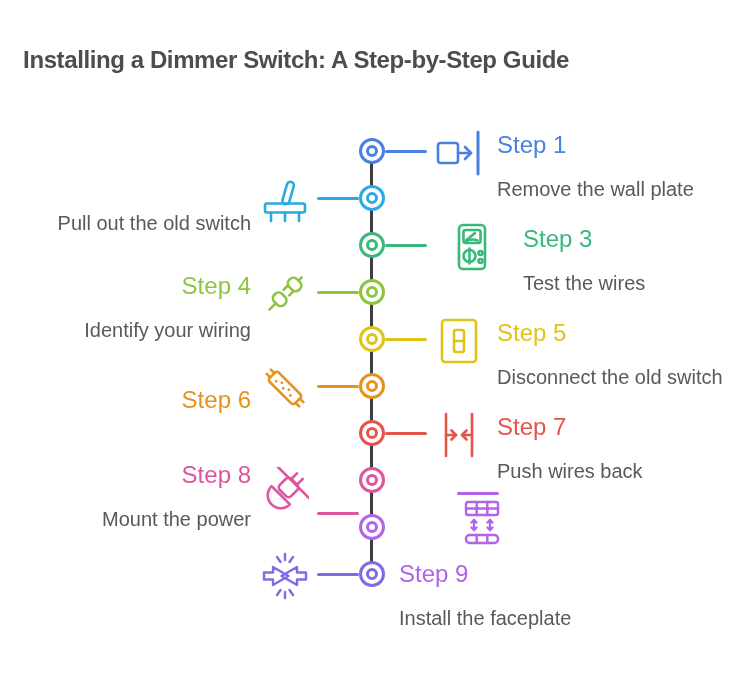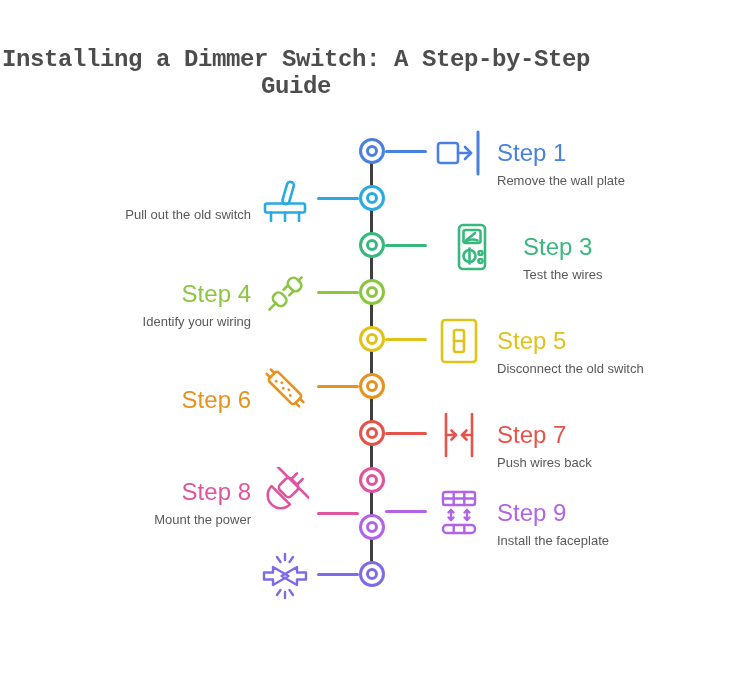--- a/index.html
+++ b/index.html
@@ -2,38 +2,38 @@
 <html><head>
 <meta charset="utf-8">
 <style>
   html,body{margin:0;padding:0;}
   .canvas{
     position:relative;width:744px;height:678px;background:#ffffff;
     font-family:"Liberation Sans","DejaVu Sans",sans-serif;overflow:hidden;
   }
   .page-title{
     position:absolute;top:46px;left:0;width:592px;text-align:center;
-    font-size:24px;font-weight:bold;letter-spacing:-0.4px;margin:0;font-family:Liberation Mono, monospace;
+    font-size:24px;font-weight:bold;letter-spacing:-0.4px;margin:0;
   }
   .vline{position:absolute;left:370px;width:3px;background:currentColor;}
   .node{
     position:absolute;width:20px;height:20px;border:3px solid currentColor;
     border-radius:50%;background:#fff;display:flex;align-items:center;justify-content:center;
   }
   .node-core{width:6px;height:6px;border:3px solid currentColor;border-radius:50%;background:#fff;}
   .step{position:absolute;height:70px;display:flex;align-items:center;}
   .step .cline{width:42px;height:3px;background:currentColor;border-radius:2px;flex:0 0 auto;}
   .step .icon{width:48px;height:48px;flex:0 0 auto;margin-top:4px;}
   .step.right .icon{margin-left:8px;}
   .step.right .txt{margin-left:14px;text-align:left;}
   .step.left  .icon{margin-left:10px;margin-right:8px;}
   .step.left  .txt{text-align:right;}
   .txt{transform:translateY(14px);white-space:nowrap;}
   .step-label{font-size:24px;line-height:26px;font-weight:500;}
-  .step-desc{font-size:13px;line-height:19px;margin-top:5px;color:#58595b;}
+  .step-desc{font-size:20px;line-height:19px;margin-top:22px;color:#58595b;}
   svg{display:block;}
 </style>
 </head>
 <body>
 
 <div class="canvas">
 
   <h1 class="page-title" style="color: rgb(77, 77, 77);">Installing a Dimmer Switch: A Step-by-Step Guide</h1>
 
   <div class="vline" style="top: 151px; height: 423px; color: rgb(63, 63, 63);"></div>
@@ -195,21 +195,21 @@
         <line x1="20" y1="3" x2="20" y2="11"></line>
         <line x1="28" y1="3" x2="28" y2="11"></line>
         <rect x="16" y="11" width="16" height="16" rx="4"></rect>
         <path d="M11 30 H37 A13 13 0 0 1 11 30 Z"></path>
         <line x1="2" y1="12" x2="46" y2="12"></line>
       </g>
     </svg>
     <div class="cline"></div>
   </div>
 
-  <div class="step right" style="left: 385px; top: 476px; color: rgb(177, 100, 232);">
+  <div class="step right" style="left: 385px; top: 492px; color: rgb(177, 100, 232); flex-direction: column;">
     <div class="cline"></div>
     <svg class="icon" viewBox="0 0 48 48" fill="none" stroke="currentColor" stroke-width="2.4" stroke-linecap="round" stroke-linejoin="round">
       <rect x="8" y="3" width="32" height="13" rx="2"></rect>
       <line x1="18.7" y1="3" x2="18.7" y2="16"></line>
       <line x1="29.3" y1="3" x2="29.3" y2="16"></line>
       <line x1="8" y1="9.5" x2="40" y2="9.5"></line>
       <line x1="16" y1="21" x2="16" y2="31"></line>
       <polyline points="13.5,23.5 16,21 18.5,23.5"></polyline>
       <polyline points="13.5,28.5 16,31 18.5,28.5"></polyline>
       <line x1="32" y1="21" x2="32" y2="31"></line>

